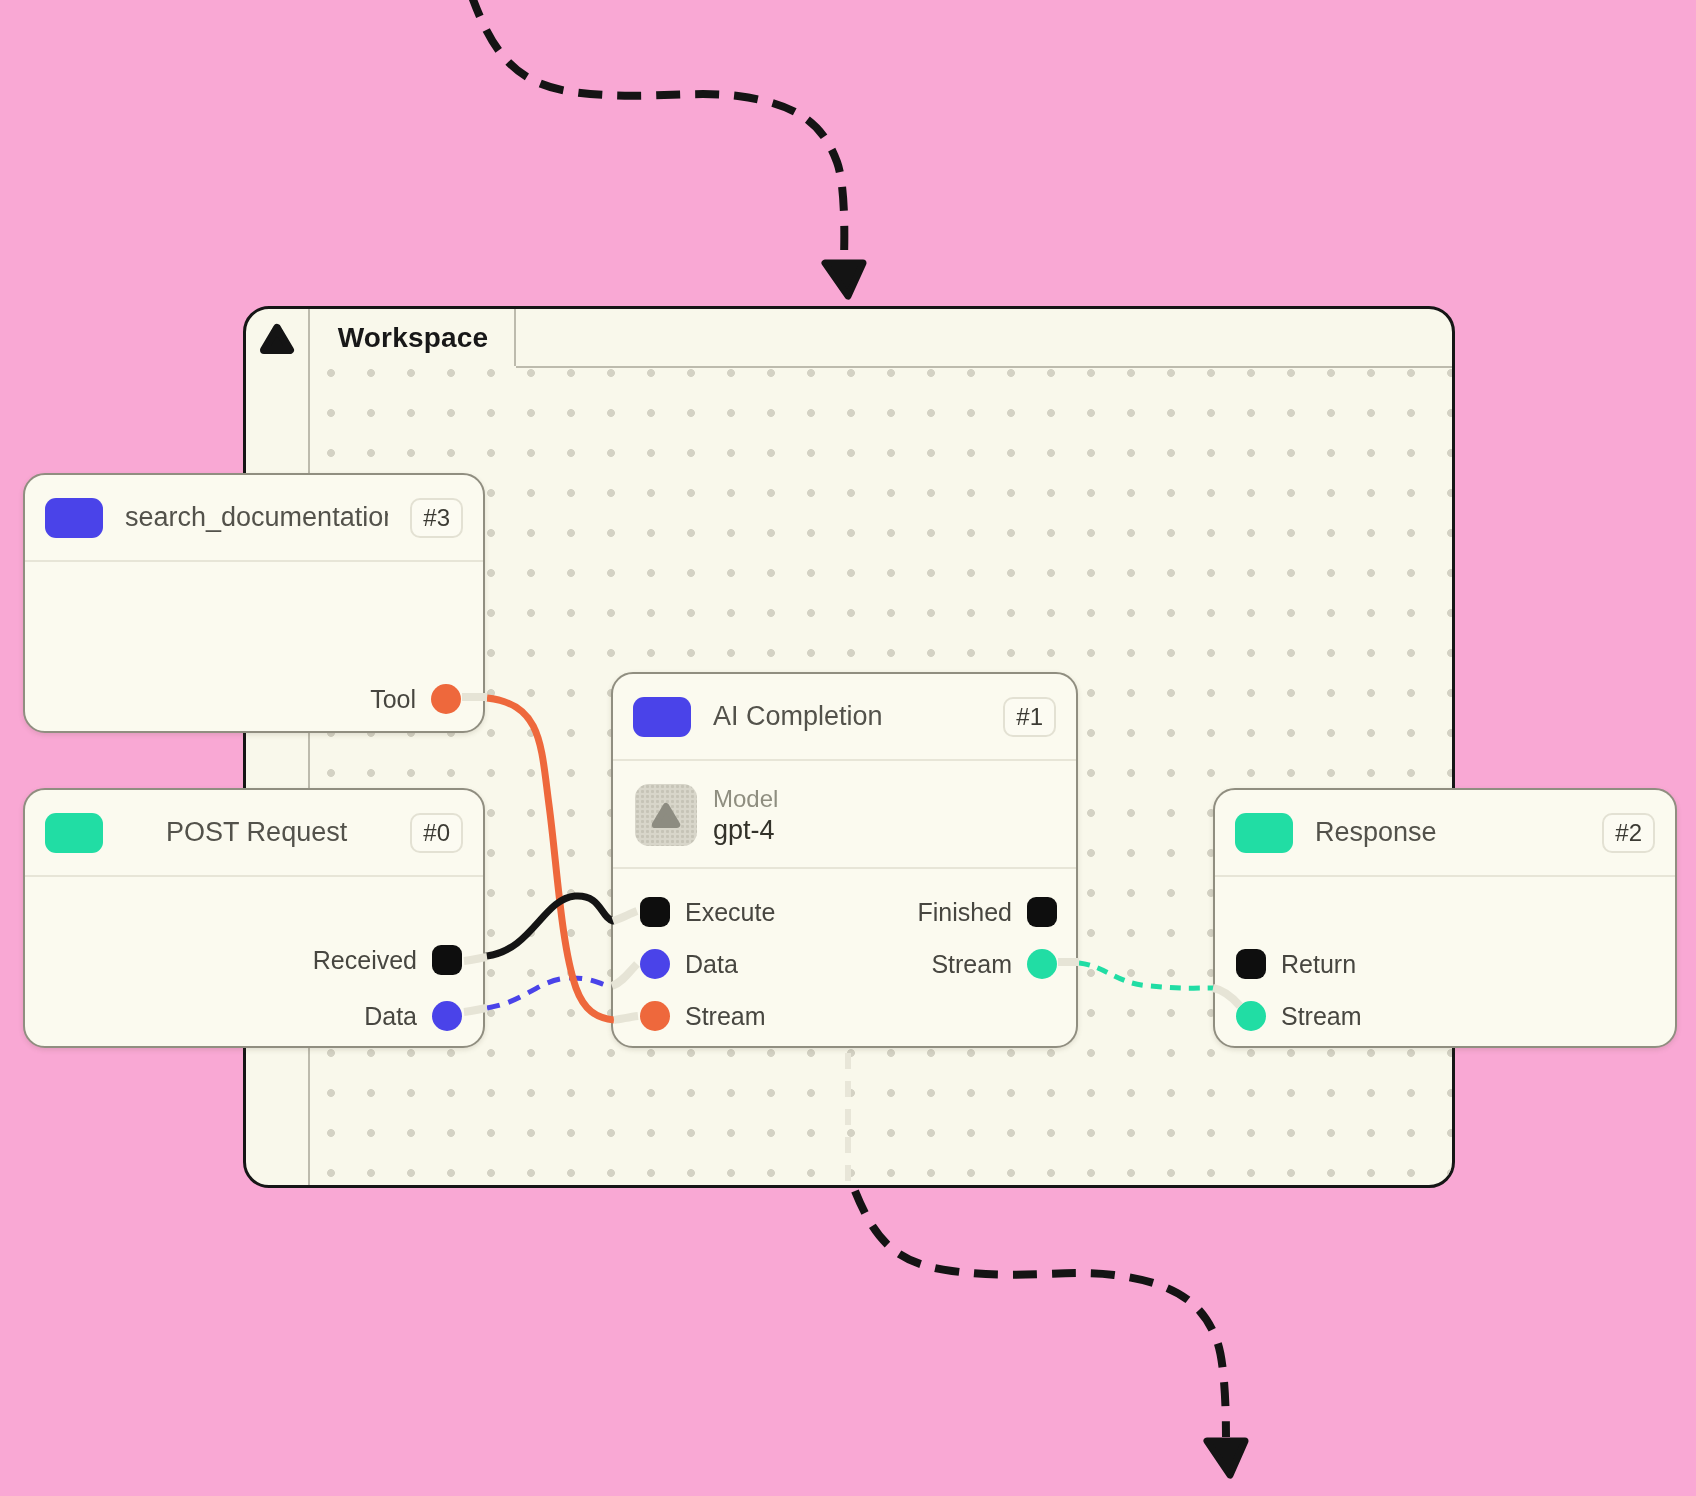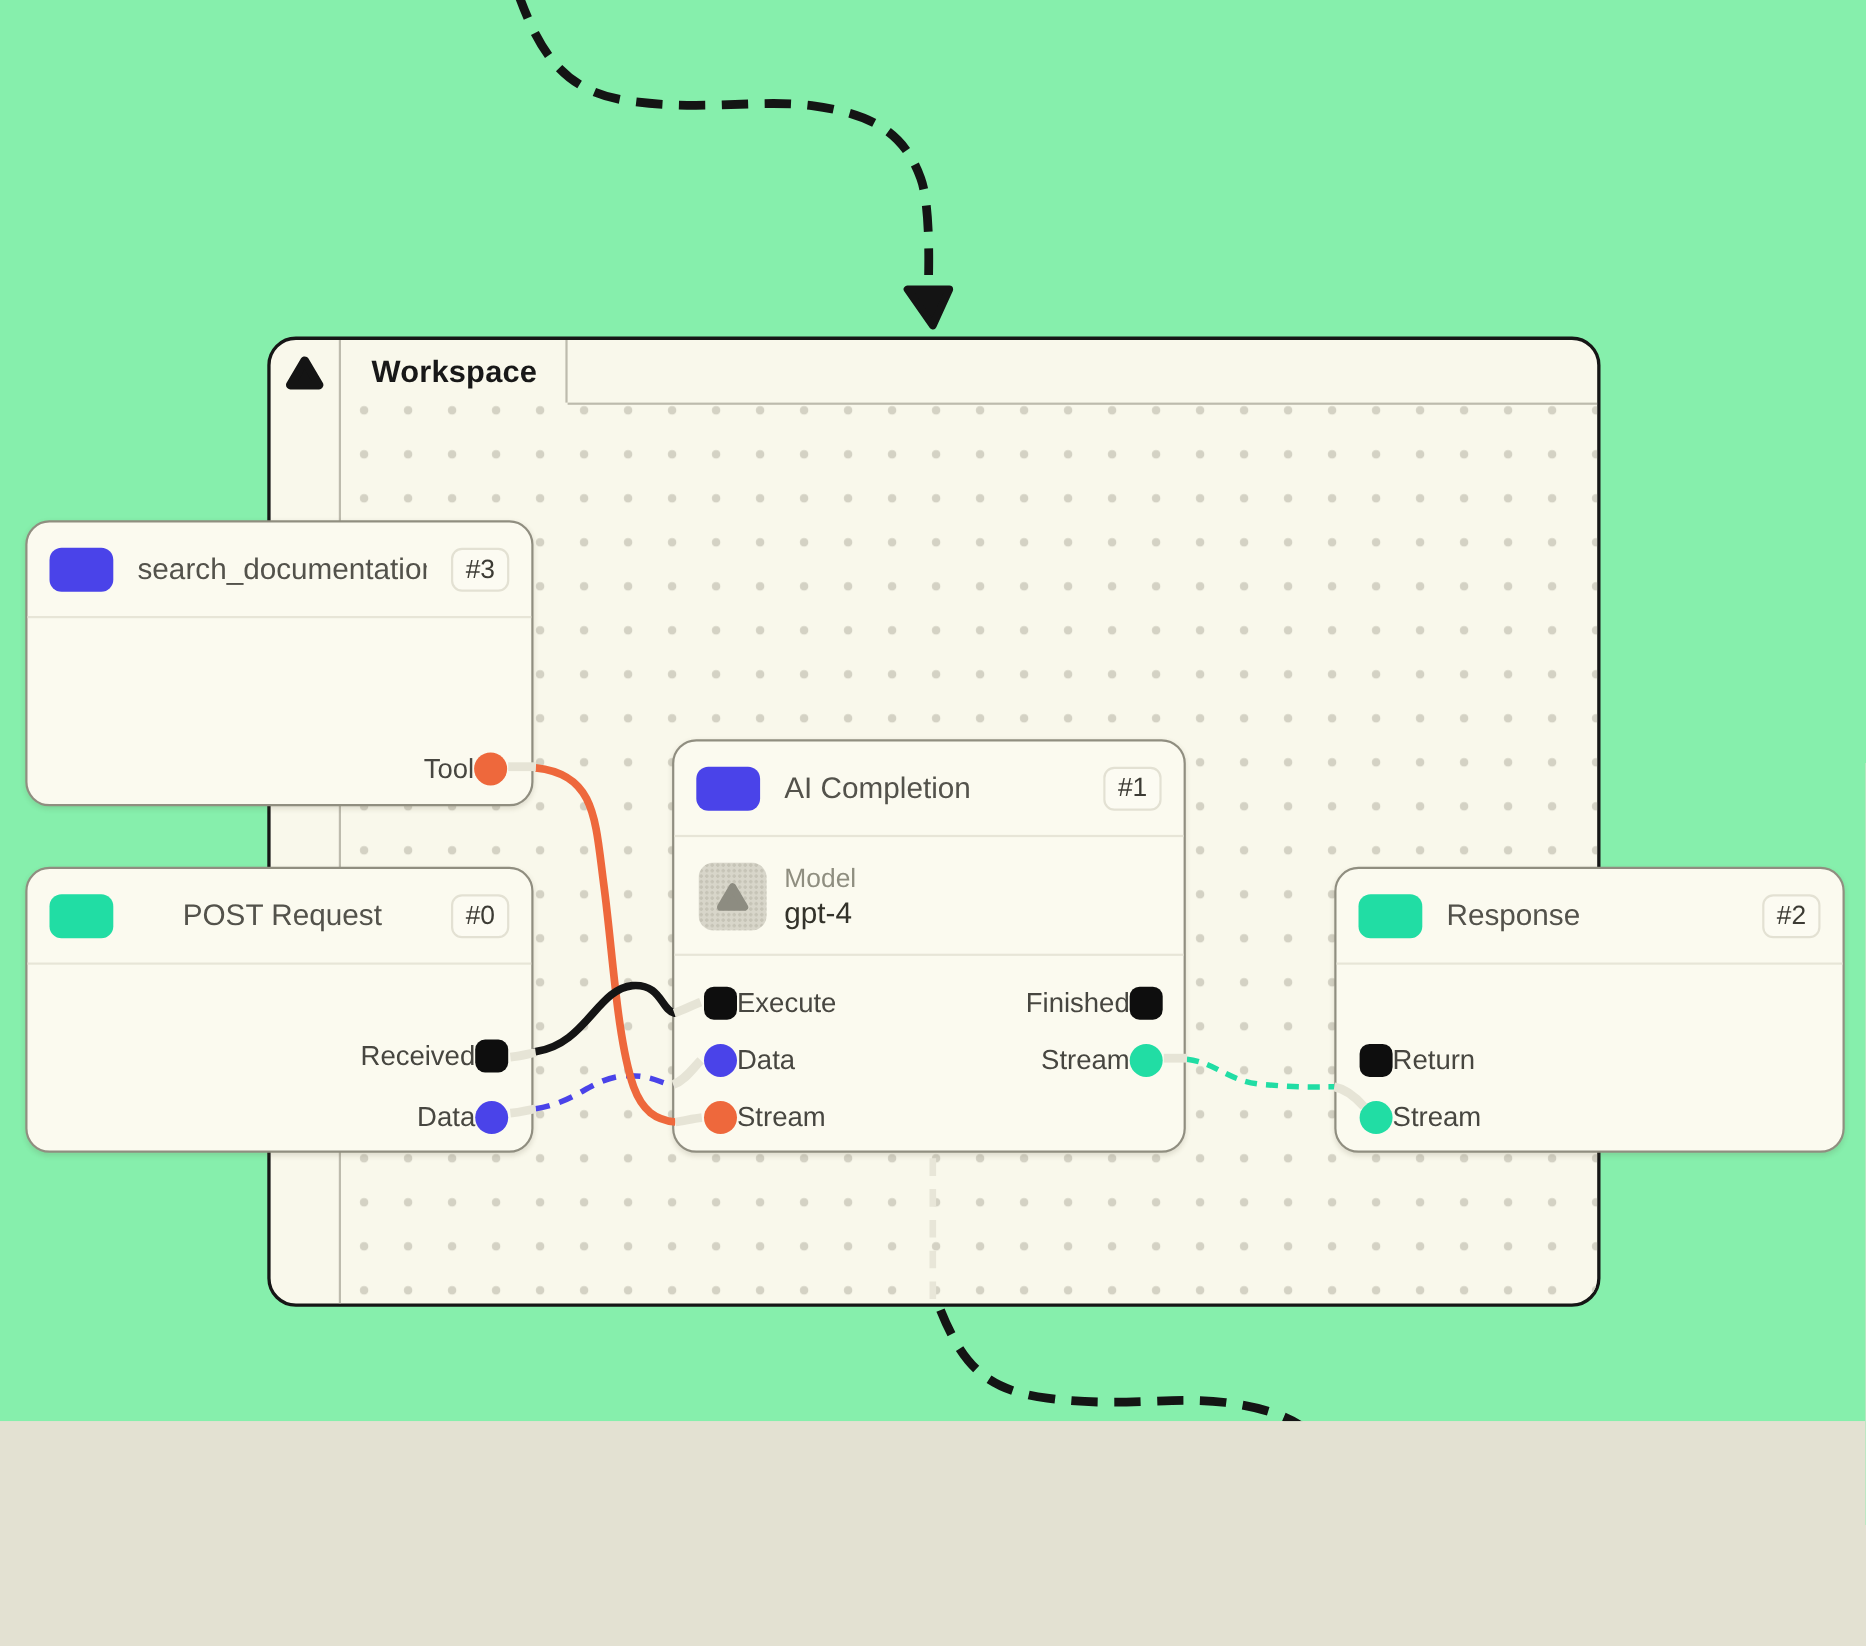--- a/index.html
+++ b/index.html
@@ -1,17 +1,17 @@
 <!DOCTYPE html>
 <html><head>
 <meta charset="utf-8">
 <style>
   html,body{margin:0;padding:0;background:#e3e1d2;}
   *{box-sizing:border-box;}
-  .stage{position:relative;width:1696px;height:1292px;background:#86efac;overflow:hidden;
+  .stage{position:relative;width:1696px;height:1496px;background:#f9a8d4;overflow:hidden;
          font-family:"Liberation Sans", sans-serif;}
 
   
   .panel{position:absolute;left:243px;top:306px;width:1212px;height:882px;
          background:#f9f8eb;border:3px solid #161616;border-radius:26px;overflow:hidden;z-index:1;}
   .leftcol{position:absolute;left:0;top:0;width:64px;height:100%;border-right:2px solid #bdbbad;
            display:flex;justify-content:center;}
   .logo{margin-top:14px;}
   .tab{position:absolute;left:66px;top:0;width:204px;height:57px;border-right:2px solid #bdbbad;
        display:flex;align-items:center;justify-content:center;}
@@ -32,21 +32,21 @@
   .nbadge{font-size:24px;color:#3c3b34;border:2px solid #e3e1d3;background:#fcfbf2;
           border-radius:10px;padding:4px 11px;}
   .model{position:absolute;top:89px;left:0;right:0;height:106px;border-bottom:2px solid #e7e5d7;
          display:flex;align-items:center;gap:16px;padding:0 22px;}
   .model-icon{width:62px;height:62px;border-radius:14px;background:#d8d6ca;
               background-image:radial-gradient(circle,#c6c4b7 1.3px,rgba(0,0,0,0) 1.8px);
               background-size:5px 5px;display:flex;align-items:center;justify-content:center;flex:0 0 auto;}
   .model-text{display:flex;flex-direction:column;gap:2px;justify-content:flex-end;}
   .model-label{font-size:24px;color:#8f8e80;}
   .model-value{font-size:27px;color:#33322a;}
-  .prow{position:absolute;display:flex;align-items:center;height:36px;}
+  .prow{position:absolute;display:flex;align-items:center;gap:15px;height:36px;}
   .plabel{font-size:25px;color:#474640;white-space:nowrap;}
   .pg{width:30px;height:30px;border-radius:50%;flex:0 0 auto;}
   .pg-square{border-radius:9px;background:#0e0e0e;}
   .pg-blue{background:#4a43e9;} .pg-orange{background:#ee683c;} .pg-green{background:#21dda4;}
 
   
   .wires{position:absolute;left:0;top:0;z-index:50;pointer-events:none;}
 </style>
 </head>
 <body>

